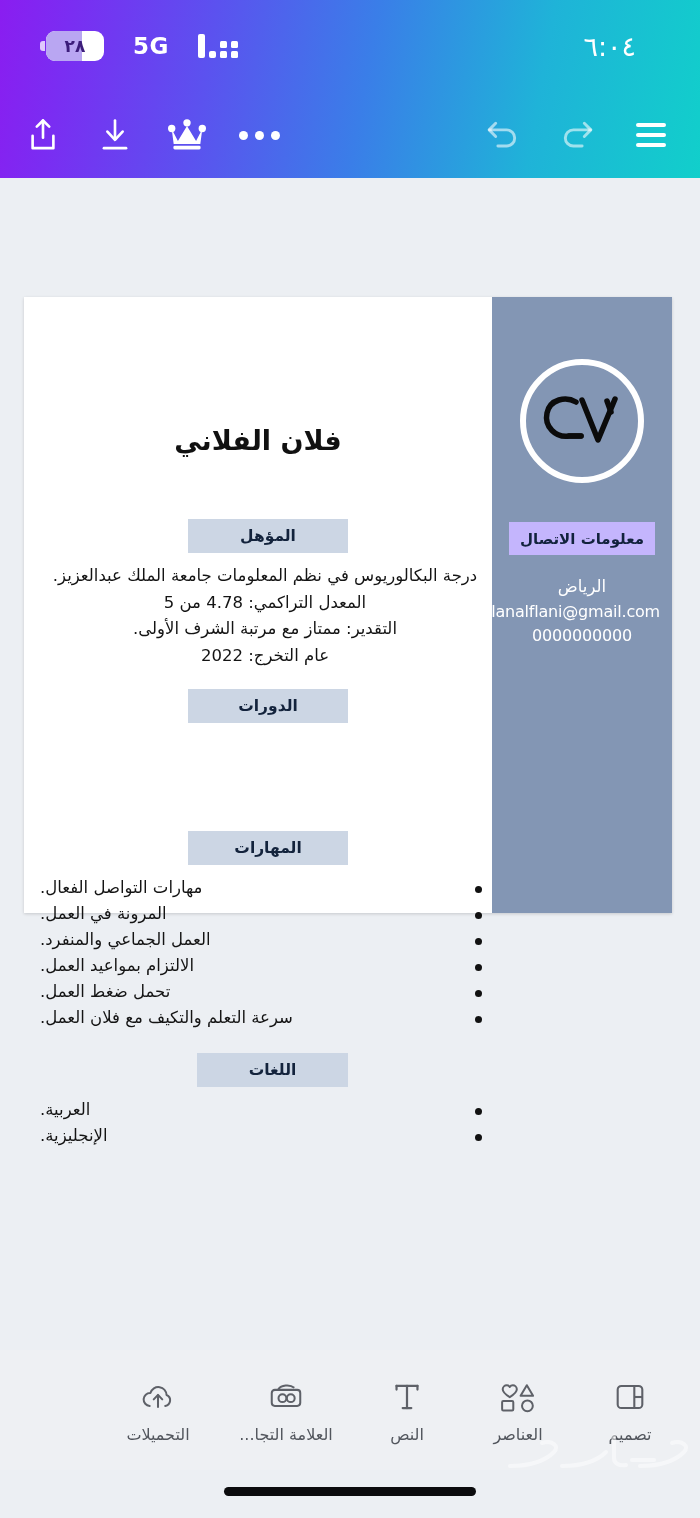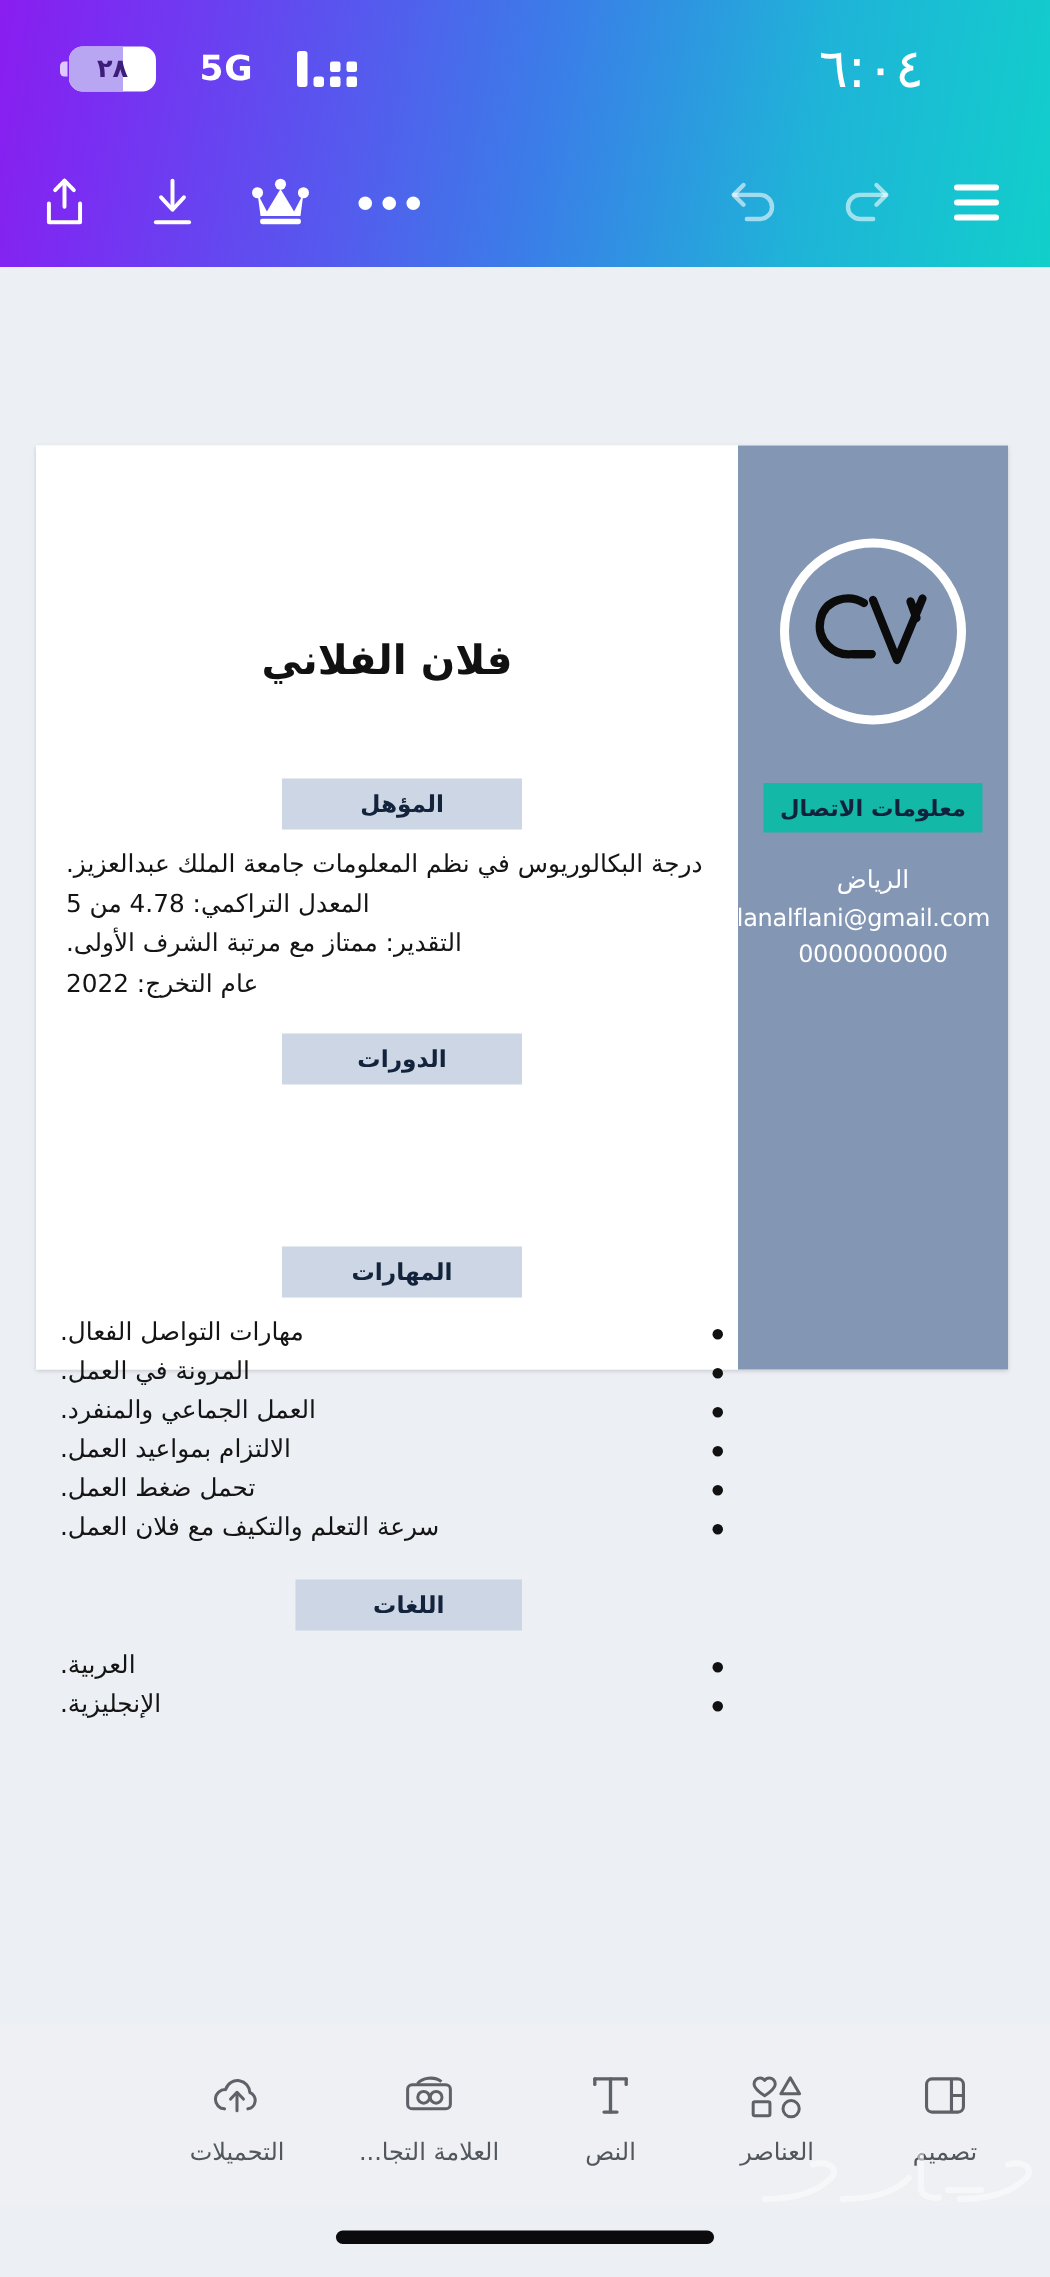--- a/index.html
+++ b/index.html
@@ -33,21 +33,21 @@
     position:absolute; left:0; top:0; bottom:0; width:62%;
     border-radius:9px 0 0 9px; background:#b9a6f2;
   }
   .battery .num {
     position:relative; z-index:2; font-size:17px; color:#3c1d7a; font-weight:600;
     direction:rtl;
   }
   .net-label { color:#fff; font-size:23px; font-weight:600; letter-spacing:.5px; }
   .barstack { display:flex; flex-direction:column; justify-content:flex-end; gap:3px; }
   .barstack span { display:block; width:7px; height:7px; background:#fff; border-radius:1.5px; }
-  .sb-right { margin-left:auto; margin-right:84px; color:#fff; font-size:36px; direction:rtl; letter-spacing:1px; }
+  .sb-right { margin-left:auto; margin-right:64px; color:#fff; font-size:27px; direction:rtl; letter-spacing:1px; }
 
   .apptoolbar {
     position:absolute; left:0; top:92px; width:700px; height:86px;
     display:flex; align-items:center; direction:ltr;
   }
   .tb-icon { width:62px; height:62px; display:flex; align-items:center; justify-content:center; }
   .tb-left { display:flex; align-items:center; gap:10px; margin-left:12px; }
   .tb-right { margin-left:auto; display:flex; align-items:center; gap:12px; margin-right:18px; }
   .dots3 { display:flex; gap:7px; }
   .dots3 i { width:9px; height:9px; border-radius:50%; background:#fff; display:block; }
@@ -64,21 +64,21 @@
   .side-panel { width:180px; background:#8396b4; position:relative; flex:0 0 180px; }
   .main-col { flex:1 1 auto; position:relative; background:#fff; }
 
   .logo-circle {
     position:absolute; top:62px; left:50%; transform:translateX(-50%);
     width:124px; height:124px; border-radius:50%;
     border:6px solid #ffffff; display:flex; align-items:center; justify-content:center;
   }
   .contact-badge {
     position:absolute; top:225px; left:50%; transform:translateX(-50%);
-    width:146px; height:33px; background:#14b8a6;
+    width:146px; height:33px; background:#c4b5fd;
     display:flex; align-items:center; justify-content:center;
     font-size:15px; font-weight:700; color:#12223d;
   }
   .contact-lines {
     position:absolute; top:278px; right:12px; left:12px;
     text-align:center; color:#ffffff; line-height:1.5;
   }
   .contact-lines div { font-size:16.5px; }
   .contact-lines div.small { font-size:16px; letter-spacing:-.2px; }
 
@@ -88,21 +88,21 @@
   }
 
   .sec { position:absolute; right:0; left:0; }
   .sec-badge {
     background:#ccd6e4; height:34px; display:flex; align-items:center; justify-content:center;
     font-size:15.5px; font-weight:700; color:#13233c; margin-left:auto; margin-right:auto;
   }
   .badge-wrap { display:flex; justify-content:flex-start; padding-left:20px; }
   .sec-body { margin-top:10px; padding-left:4px; padding-right:6px; }
   .plainline {
-    text-align:left; font-size:16.5px; color:#141414; line-height:1.62; direction:rtl;
+    text-align:center; font-size:16.5px; color:#141414; line-height:1.62; direction:rtl;
     padding-left:16px;
   }
   ul.bullets { list-style:none; padding:0; margin:0; direction:rtl; }
   ul.bullets li {
     position:relative; text-align:left; font-size:16.5px; color:#141414;
     line-height:1.58; padding-right:22px; padding-left:12px;
   }
   ul.bullets li::before {
     content:""; position:absolute; right:4px; top:11px;
     width:7px; height:7px; border-radius:50%; background:#111;

